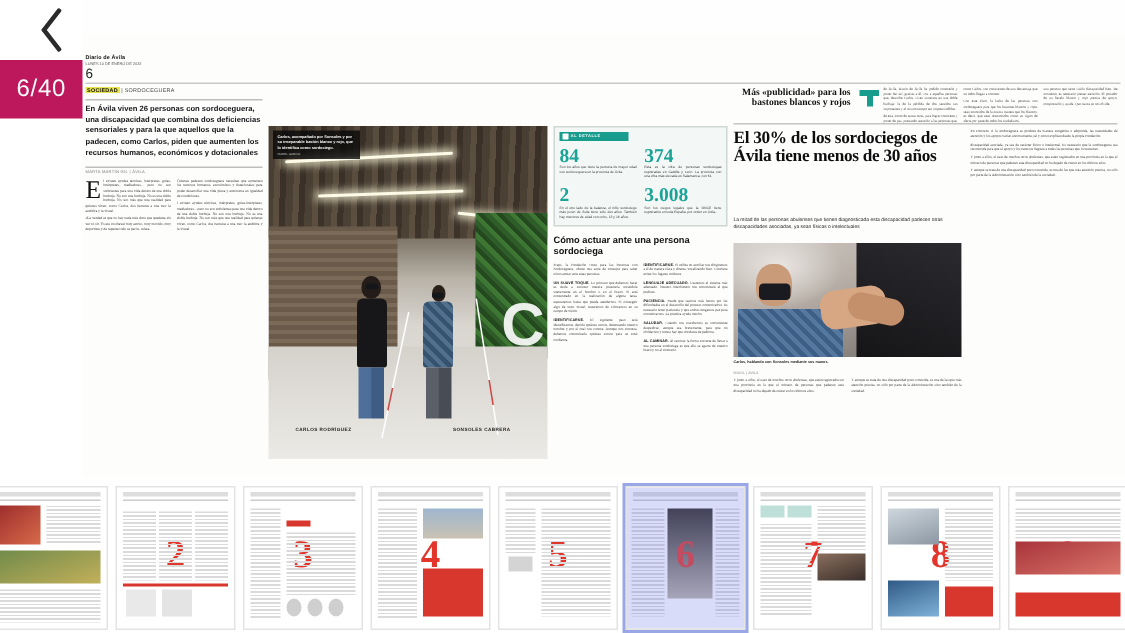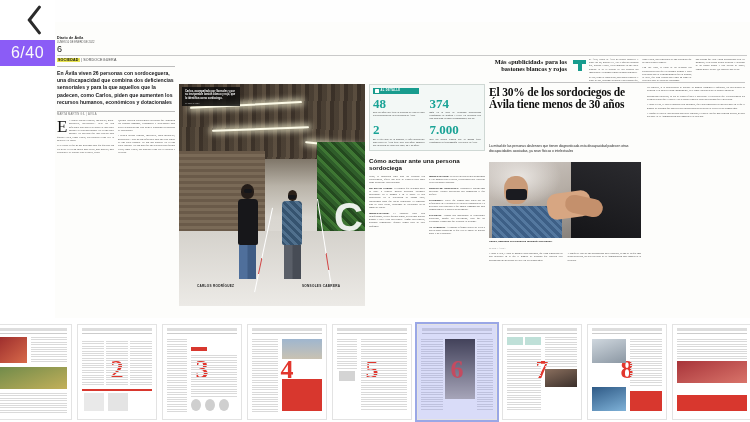--- a/index.html
+++ b/index.html
@@ -18,22 +18,22 @@
     display:flex;align-items:center;justify-content:center;
   }
   .chev{width:22px;height:34px;position:relative;}
   .chev:before,.chev:after{
     content:"";position:absolute;left:10px;width:3px;height:19px;background:#2b2b2b;border-radius:1px;
   }
   .chev:before{top:-1px;transform:rotate(38deg);transform-origin:bottom center;}
   .chev:after{top:16px;transform:rotate(-38deg);transform-origin:top center;}
 
   .pagecount{
-    position:absolute;left:0;top:40px;width:55px;height:26px;
-    background:#8b5cf6;color:#fafafa;z-index:40;
+    position:absolute;left:0;top:40px;width:55px;height:39px;
+    background:#be185d;color:#fafafa;z-index:40;
     display:flex;align-items:center;justify-content:center;
     font-size:16px;letter-spacing:.5px;
   }
 
   
   .page{
     position:absolute;left:55px;top:0;width:695px;height:318px;
     background:#fefefe;overflow:hidden;
   }
   .paper{
@@ -288,35 +288,35 @@
         <div class="photoname" style="left:245px;">SONSOLES CABRERA</div>
 
         <div class="colC">
           <div class="detbox">
             <div class="detbar">
               <span class="ic"></span>
               <span class="lb">AL DETALLE</span>
             </div>
             <div class="statgrid">
               <div class="statcol">
-                <div class="statnum">48</div>
+                <div class="statnum">84</div>
                 <div class="stattxt">Son los años que tiene la persona de mayor edad con sordoceguera en la provincia de Ávila.</div>
               </div>
               <div class="statcol">
                 <div class="statnum">374</div>
                 <div class="stattxt">Esta es la cifra de personas sordociegas registradas en Castilla y León. La provincia con una cifra más elevada es Salamanca, con 61.</div>
               </div>
             </div>
             <div class="statgrid">
               <div class="statcol">
                 <div class="statnum">2</div>
                 <div class="stattxt">En el otro lado de la balanza, el niño sordociego más joven de Ávila tiene sólo dos años. También hay menores de edad con ocho, 13 y 16 años.</div>
               </div>
               <div class="statcol">
-                <div class="statnum">7.000</div>
+                <div class="statnum">3.008</div>
                 <div class="stattxt">Son los ciegos legales que la ONCE tiene registrados en toda España -por orden en Ávila-.</div>
               </div>
             </div>
           </div>
 
           <div class="h3">Cómo actuar ante una persona sordociega</div>
           <div class="twocol">
             <p>Fraps, la Fundación Once para las Personas con Sordoceguera, ofrece una serie de consejos para saber cómo actuar ante estas personas.</p>
             <p><b>UN SUAVE TOQUE.</b> <span>Lo primero que debemos hacer es darle a conocer nuestra presencia tocándole suavemente en el hombro o en el brazo. Si está concentrado en la realización de alguna tarea, esperaremos hasta que pueda atendernos. Si conseguir algo de resto visual, trataremos de colocarnos en su campo de visión.</span></p>
             <p><b>IDENTIFICARSE.</b> <span>El siguiente paso será identificarnos, decirle quiénes somos, deletreando nuestro nombre y por el cual nos conoce. Aunque nos conozca, debemos comunicarle quiénes somos para su total confianza.</span></p>

